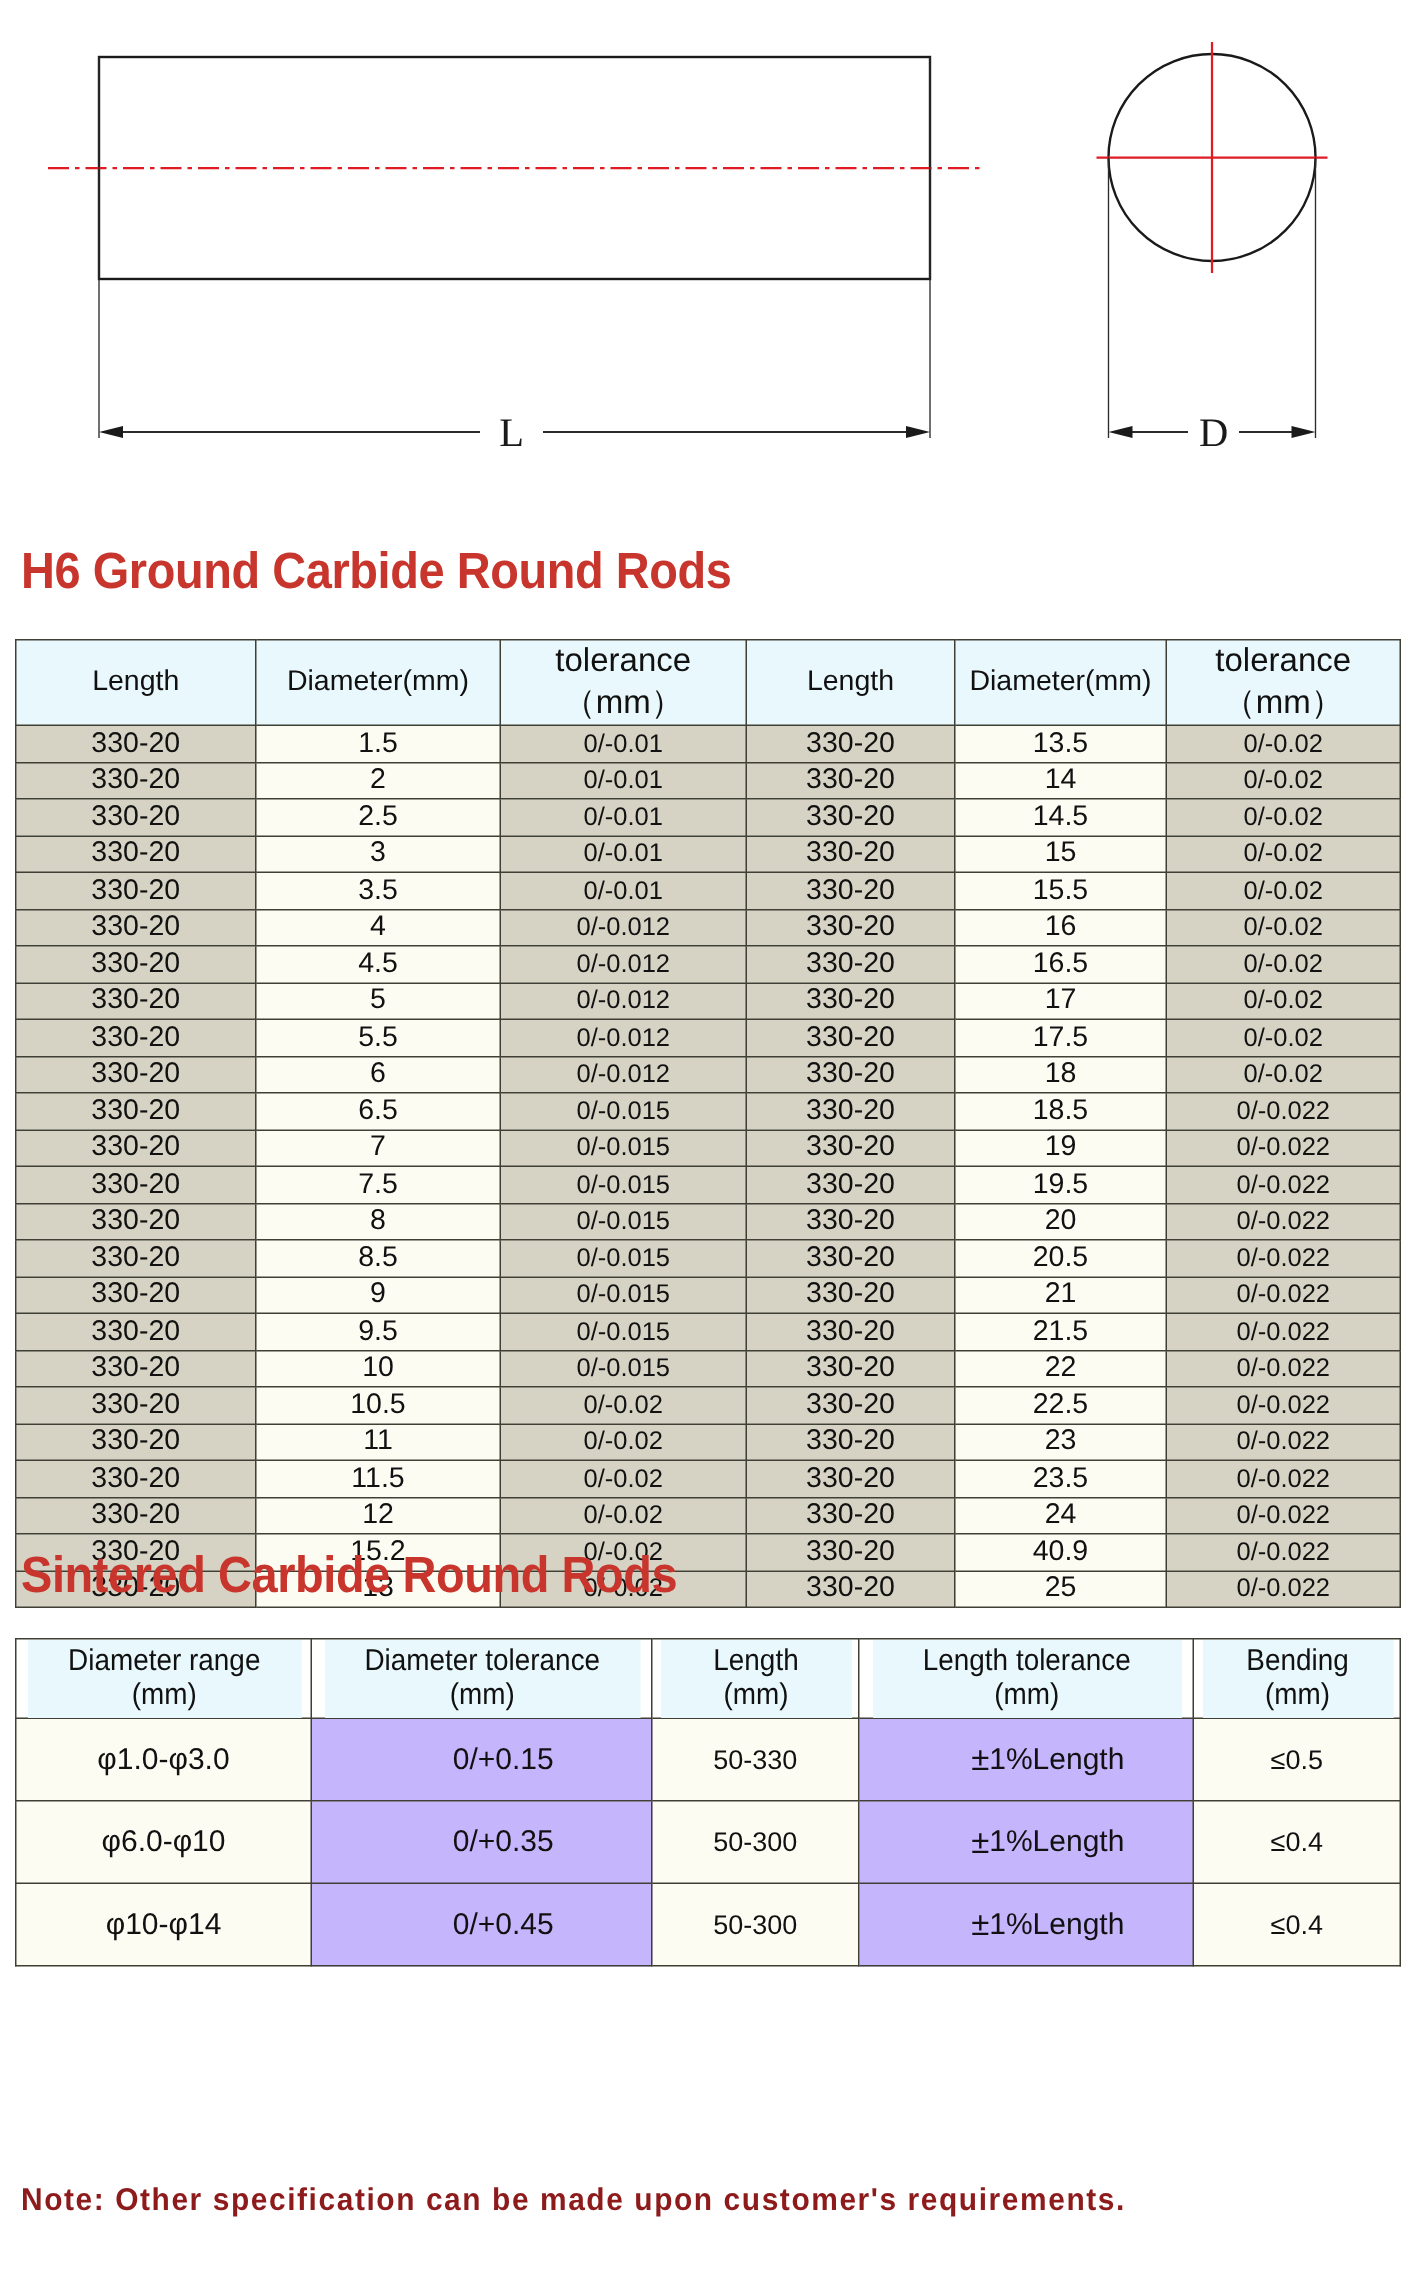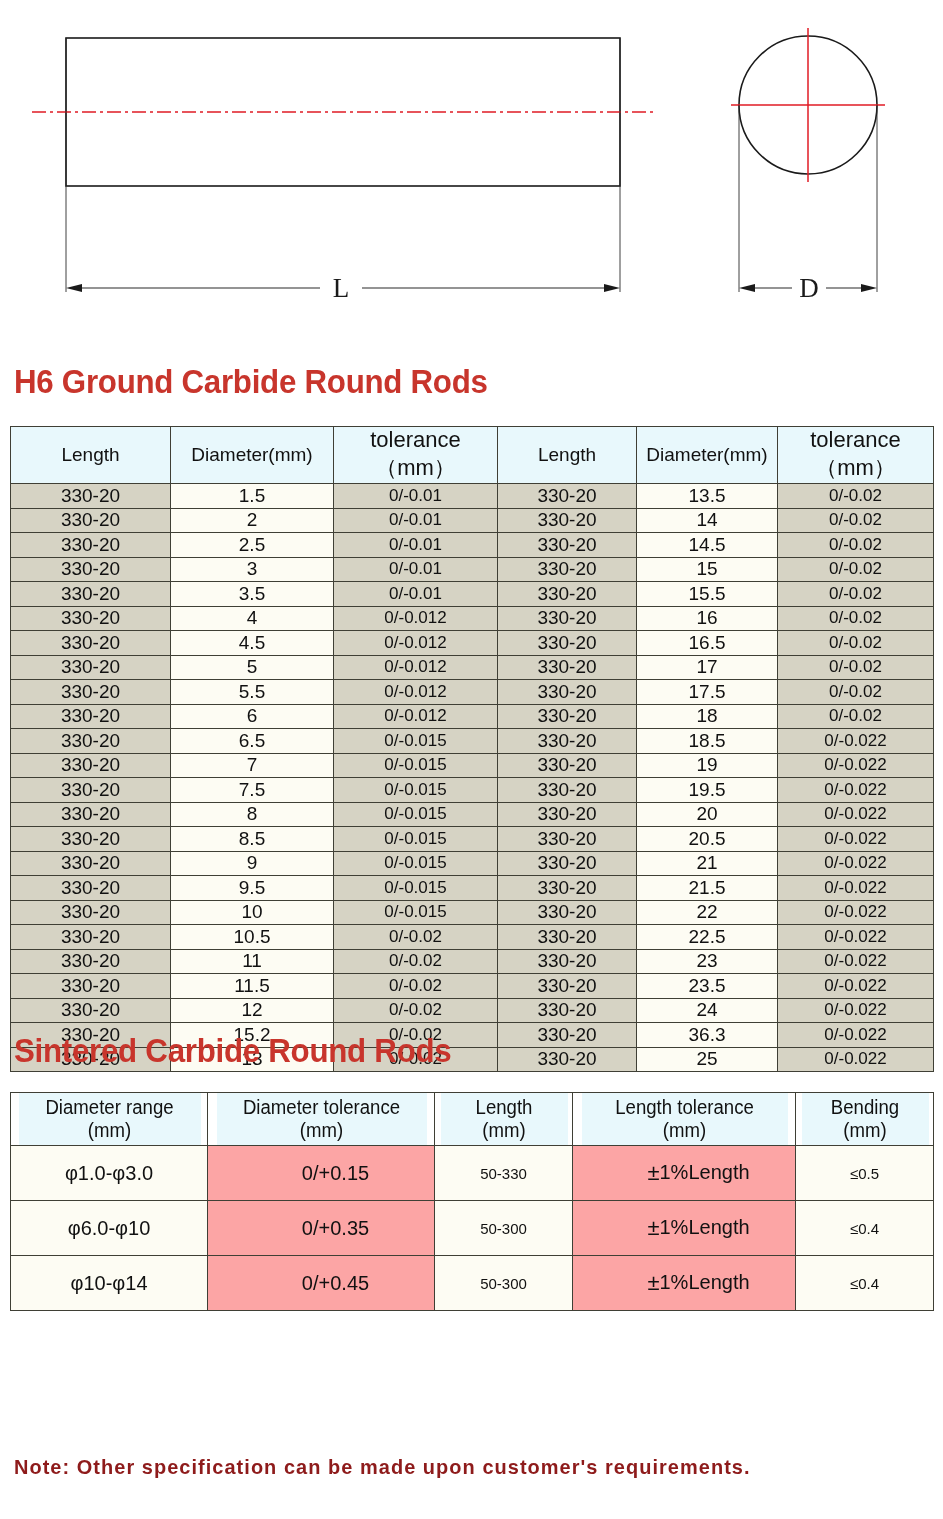--- a/index.html
+++ b/index.html
@@ -88,22 +88,22 @@
     height: 52px;
     font-size: 20px;
     line-height: 1.15;
     transform: scaleX(0.93);
   }
   #table-sintered td {
     height: 54px;
     font-size: 20px;
   }
   #table-sintered td.s-odd  { background: #fdfcf3; }
-  #table-sintered td.s-even { background: #fca5a5; padding-left: 29px; }
-  #table-sintered td.small  { font-size: 15px; }
+  #table-sintered td.s-even { background: #c4b5fd; padding-left: 29px; }
+  #table-sintered td.small  { font-size: 18px; }
   .pm { font-size: 22px; vertical-align: -1px; }
 
   
   #note {
     position: absolute;
     left: 14px;
     top: 1455px;
     color: #8e1b1b;
     font-size: 21px;
     font-weight: bold;
@@ -342,21 +342,21 @@
         <td class="c-tol">0/-0.02</td>
         <td class="c-len">330-20</td>
         <td class="c-dia">24</td>
         <td class="c-tol">0/-0.022</td>
       </tr>
       <tr>
         <td class="c-len">330-20</td>
         <td class="c-dia">15.2</td>
         <td class="c-tol">0/-0.02</td>
         <td class="c-len">330-20</td>
-        <td class="c-dia">36.3</td>
+        <td class="c-dia">40.9</td>
         <td class="c-tol">0/-0.022</td>
       </tr>
       <tr>
         <td class="c-len">330-20</td>
         <td class="c-dia">13</td>
         <td class="c-tol">0/-0.02</td>
         <td class="c-len">330-20</td>
         <td class="c-dia">25</td>
         <td class="c-tol">0/-0.022</td>
       </tr>

